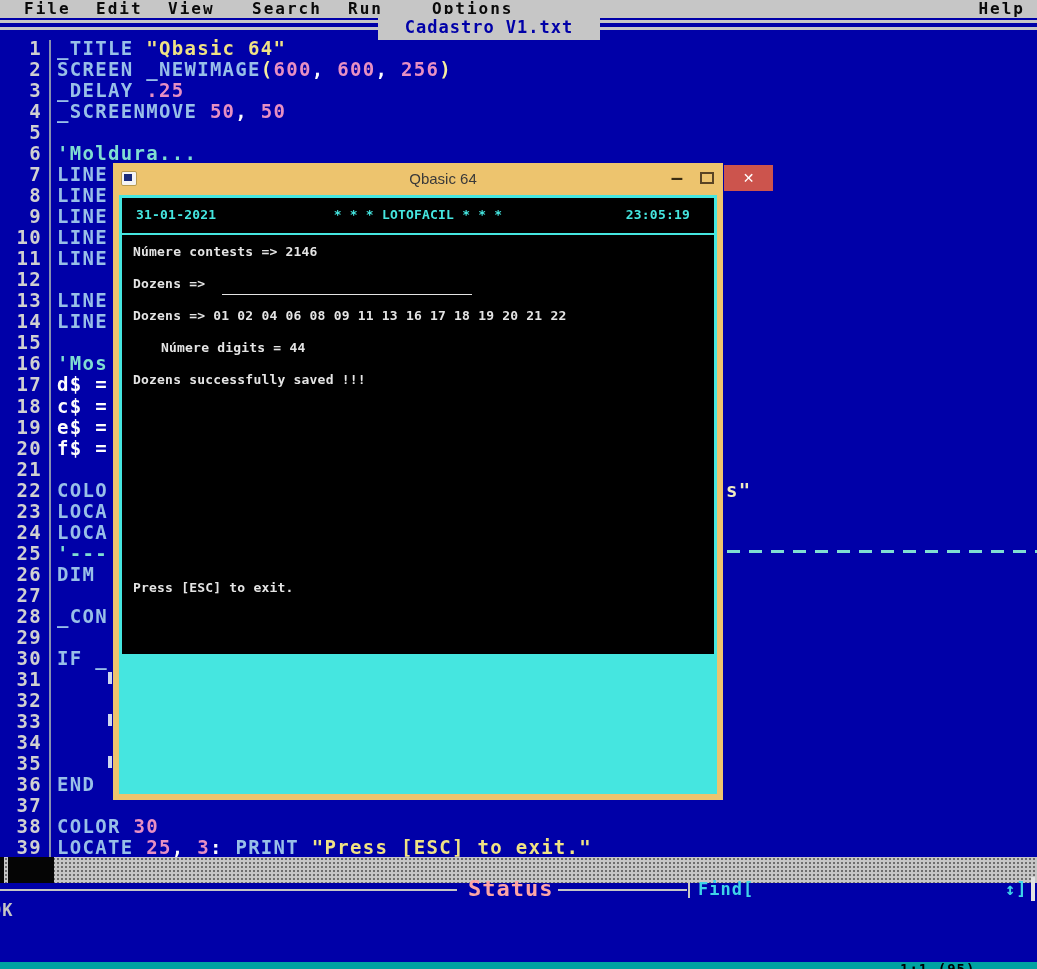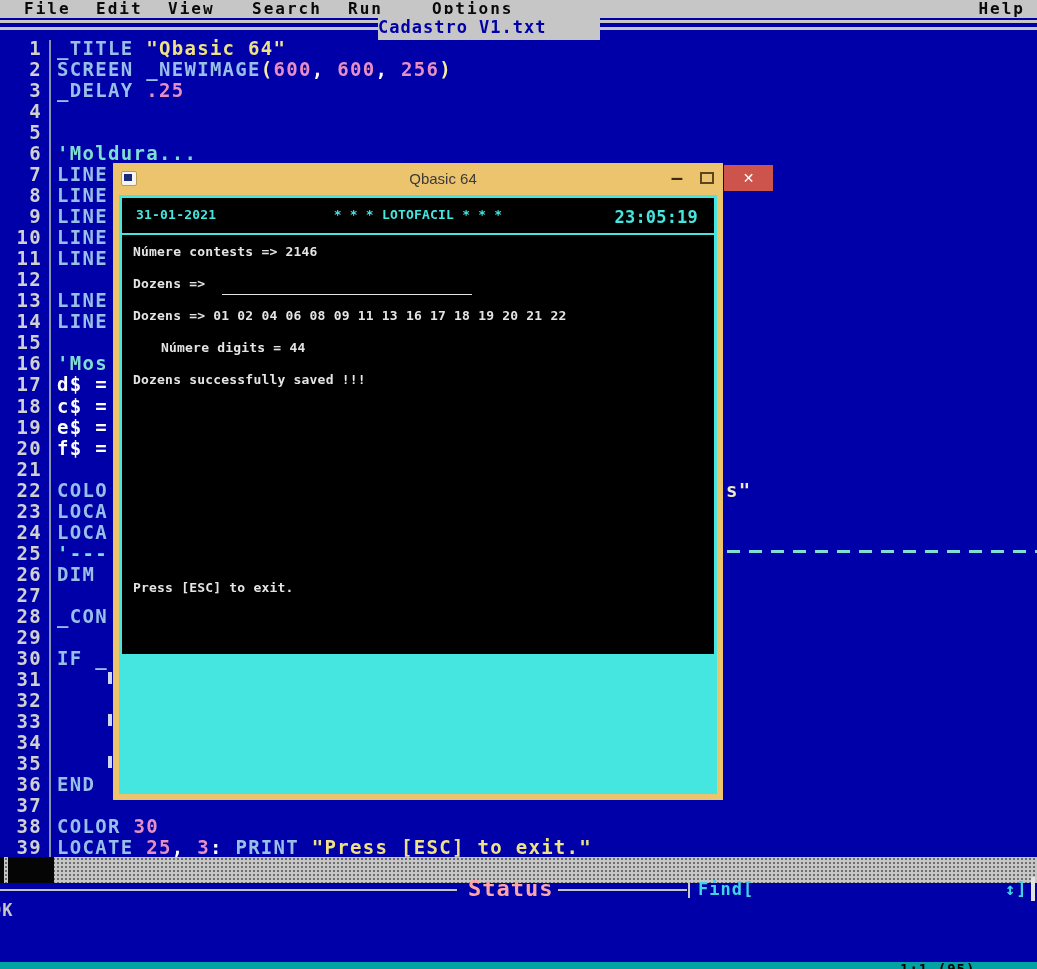--- a/index.html
+++ b/index.html
@@ -7,21 +7,21 @@
   .screen{position:relative;width:1037px;height:969px;background:#0000a8;
           font-family:"DejaVu Sans Mono",monospace;font-weight:bold}
   
   .menubar{position:absolute;left:0;top:0;width:1037px;height:18px;background:#c6c6c6}
   .menubar span{position:absolute;top:0;font-size:16px;line-height:18px;letter-spacing:2px;color:#0a0a0a;cursor:default}
   .menu-help{right:12px}
   
   .tabrow{position:absolute;left:0;top:14px;width:1037px;height:26px}
   .dl{position:absolute;height:3px;background:#c6c6c6}
   .tab{position:absolute;left:378px;top:0;width:222px;height:26px;background:#c6c6c6;
-       color:#0000a8;font-size:17px;line-height:26px;letter-spacing:1px;}
+       color:#0000a8;font-size:17px;line-height:26px;letter-spacing:1px;text-align:center}
   
   .editor{position:absolute;left:0;top:40px;width:1037px;height:817px}
   .gutterline{position:absolute;left:49px;top:0;width:2px;height:817px;background:#8890b0}
   .codeline{position:absolute;left:0;width:1037px;height:21px;font-size:19px;line-height:21px;letter-spacing:1.3px;white-space:pre}
   .lnum{position:absolute;left:0;top:0;width:42px;text-align:right;color:#d0d0d0}
   .codetext{position:absolute;left:57px;top:0}
   .tok-kw{color:#98bfe8}
   .tok-num{color:#e78fc3}
   .tok-str{color:#f0e284}
   .tok-com{color:#7fded2}
@@ -41,21 +41,21 @@
           font-family:"Liberation Sans",sans-serif;font-weight:normal;font-size:15px}
   .btn-min{position:absolute;right:86px;top:4px;width:20px;height:24px;color:#3a2d12;font-size:18px;line-height:22px;text-align:center}
   .btn-max{position:absolute;right:56px;top:7px;width:20px;height:18px}
   .maxsq{position:absolute;left:3px;top:2px;width:14px;height:12px;border:2px solid #5a4424}
   .btn-close{position:absolute;right:0;top:2px;width:49px;height:26px;background:#cc544d;color:#fff;
              font-size:14px;line-height:26px;text-align:center;font-family:"Liberation Sans",sans-serif;font-weight:normal}
   .cyanframe{position:absolute;left:6px;top:32px;width:598px;height:599px;background:#45e6e0;padding:3px}
   .console{position:relative;width:592px;height:456px;background:#000}
   .c-date{position:absolute;left:14px;top:9px;color:#45e6e0;font-size:13px;letter-spacing:.2px}
   .c-banner{position:absolute;left:0;right:0;top:9px;text-align:center;color:#45e6e0;font-size:13px;letter-spacing:.2px}
-  .c-time{position:absolute;right:16px;top:9px;color:#45e6e0;font-size:17px;letter-spacing:.2px}
+  .c-time{position:absolute;right:24px;top:9px;color:#45e6e0;font-size:13px;letter-spacing:.2px}
   .c-div{position:absolute;left:0;top:35px;width:592px;height:2px;background:#45e6e0}
   .c-msg{position:absolute;left:11px;color:#e4e4e4;font-size:13px;letter-spacing:.2px;white-space:pre}
   .c-underline{position:absolute;left:100px;top:96px;width:250px;height:1px;background:#e4e4e4}
   .c-exit{position:absolute;left:11px;top:382px;color:#e4e4e4;font-size:13px;letter-spacing:.2px}
   
   .hscroll{position:absolute;left:0;top:857px;width:1037px;height:26px;background:#c6c6c6;
            background-image:radial-gradient(#6e6e6e 26%,transparent 30%);background-size:4px 4px}
   .hthumb{position:absolute;left:8px;top:0;width:46px;height:26px;background:#050505}
   .hnotch{position:absolute;left:0;top:0;width:4px;height:26px;background:#050505}
   
@@ -96,21 +96,21 @@
   <div class="editor">
     <div class="gutterline"></div>
     <div class="frag-str">s"</div>
     <div class="dashline"></div>
     <div class="sliver" style="top:632px"></div>
     <div class="sliver" style="top:674px"></div>
     <div class="sliver" style="top:716px"></div>
   <div class="codeline" style="top: -2px;"><span class="lnum">1</span><span class="codetext"><span class="tok-kw">_TITLE </span><span class="tok-str">"Qbasic 64"</span></span></div>
       <div class="codeline" style="top: 19.03px;"><span class="lnum">2</span><span class="codetext"><span class="tok-kw">SCREEN </span><span class="tok-kw">_NEWIMAGE</span><span class="tok-brk">(</span><span class="tok-num">600</span><span class="tok-pun">, </span><span class="tok-num">600</span><span class="tok-pun">, </span><span class="tok-num">256</span><span class="tok-brk">)</span></span></div>
       <div class="codeline" style="top: 40.06px;"><span class="lnum">3</span><span class="codetext"><span class="tok-kw">_DELAY </span><span class="tok-num">.25</span></span></div>
-      <div class="codeline" style="top: 61.09px;"><span class="lnum">4</span></div>
+      <div class="codeline" style="top: 61.09px;"><span class="lnum">4</span><span class="codetext"><span class="tok-kw">_SCREENMOVE </span><span class="tok-num">50</span><span class="tok-pun">, </span><span class="tok-num">50</span></span></div>
       <div class="codeline" style="top: 82.12px;"><span class="lnum">5</span><span class="codetext"></span></div>
       <div class="codeline" style="top: 103.15px;"><span class="lnum">6</span><span class="codetext"><span class="tok-com">'Moldura...</span></span></div>
       <div class="codeline" style="top: 124.18px;"><span class="lnum">7</span><span class="codetext"><span class="tok-kw">LINE</span></span></div>
       <div class="codeline" style="top: 145.21px;"><span class="lnum">8</span><span class="codetext"><span class="tok-kw">LINE</span></span></div>
       <div class="codeline" style="top: 166.24px;"><span class="lnum">9</span><span class="codetext"><span class="tok-kw">LINE</span></span></div>
       <div class="codeline" style="top: 187.27px;"><span class="lnum">10</span><span class="codetext"><span class="tok-kw">LINE</span></span></div>
       <div class="codeline" style="top: 208.3px;"><span class="lnum">11</span><span class="codetext"><span class="tok-kw">LINE</span></span></div>
       <div class="codeline" style="top: 229.33px;"><span class="lnum">12</span><span class="codetext"></span></div>
       <div class="codeline" style="top: 250.36px;"><span class="lnum">13</span><span class="codetext"><span class="tok-kw">LINE</span></span></div>
       <div class="codeline" style="top: 271.39px;"><span class="lnum">14</span><span class="codetext"><span class="tok-kw">LINE</span></span></div>

